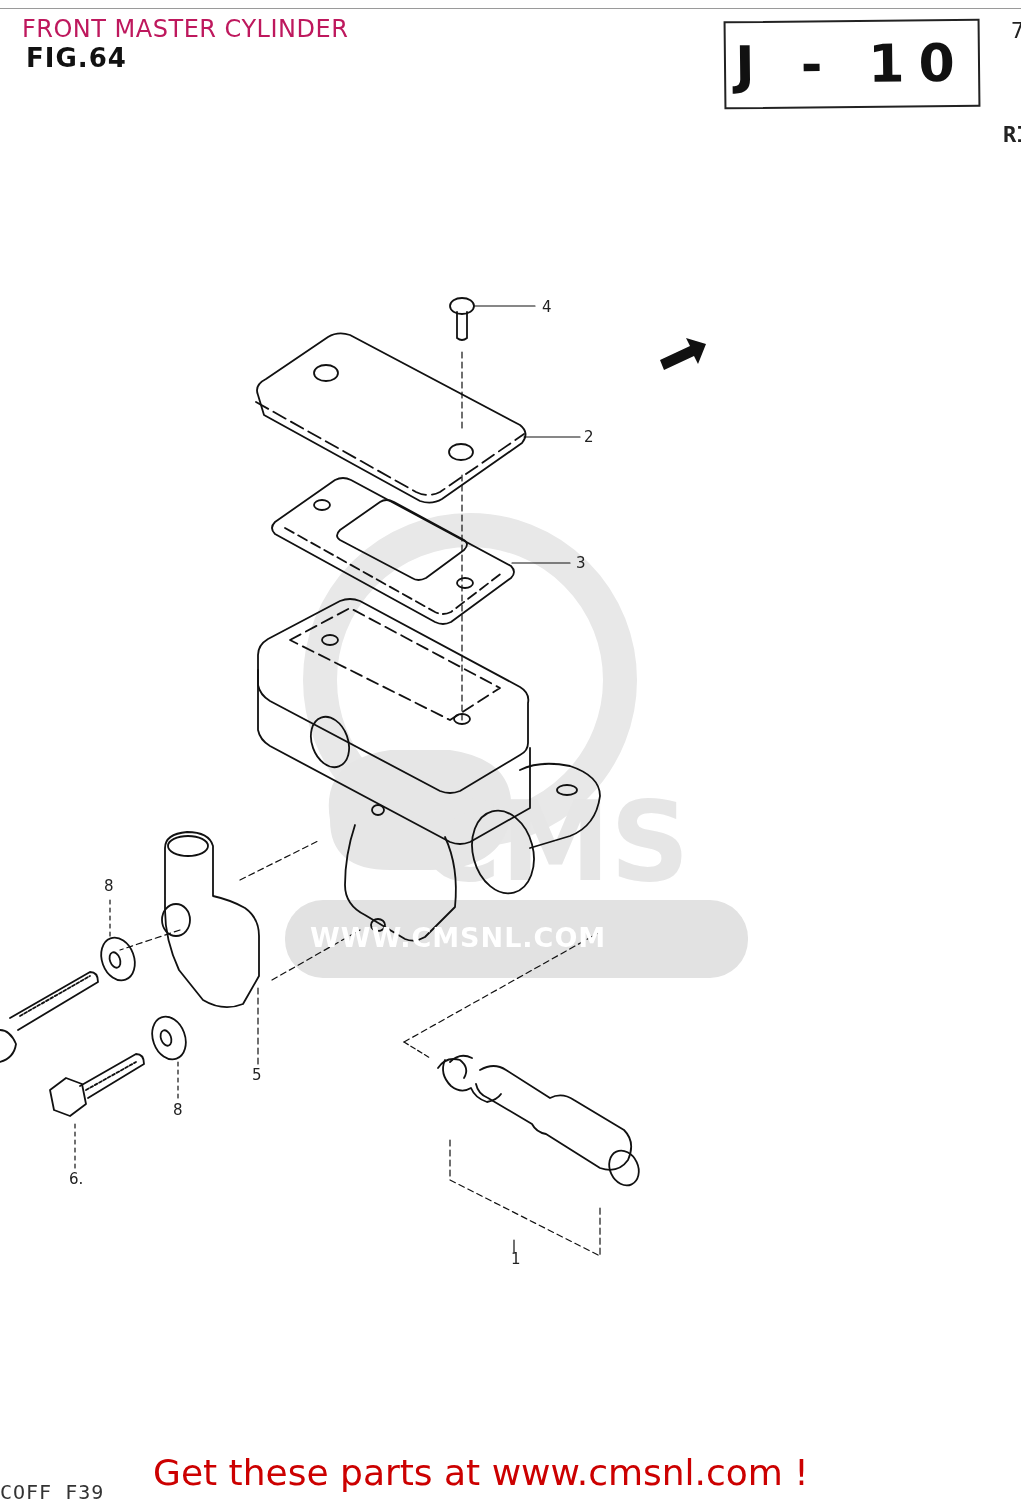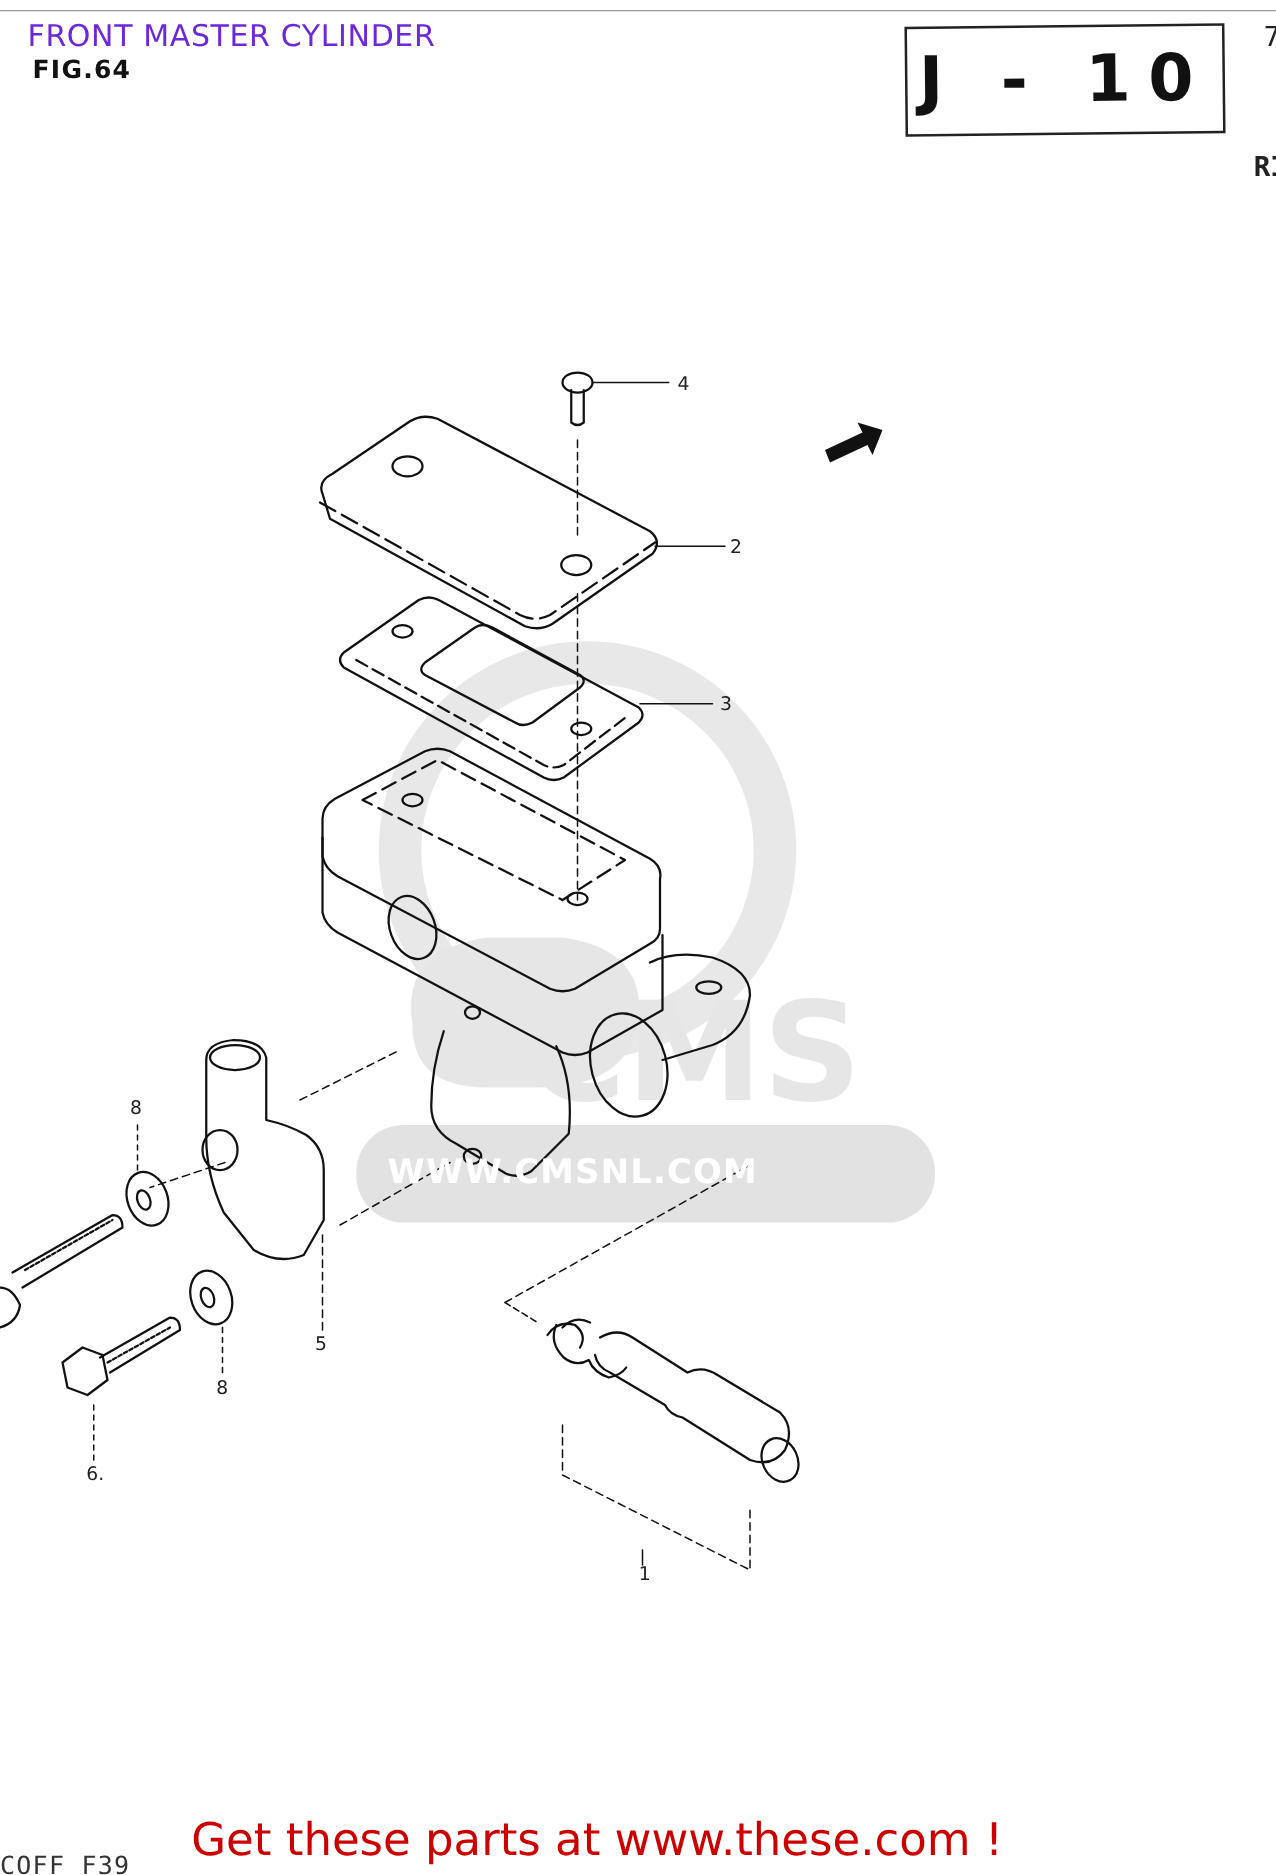--- a/index.html
+++ b/index.html
@@ -1,21 +1,21 @@
 <!DOCTYPE html>
 <html><head>
   <meta charset="utf-8">
   <style>
     html, body { margin: 0; padding: 0; background: #ffffff; }
     body { width: 1021px; height: 1500px; position: relative; overflow: hidden;
            font-family: "Liberation Sans", sans-serif; }
     .top-rule { position: absolute; left: 0; top: 8px; width: 1021px; height: 1px; background: #9a9a9a; }
-    .page-title { position: absolute; left: 22px; top: 15px; font-size: 24px; color: #6d28d9;
+    .page-title { position: absolute; left: 22px; top: 15px; font-size: 24px; color: #be185d;
                   letter-spacing: 0.5px; font-family: "DejaVu Sans", sans-serif; white-space: nowrap; }
-    .fig-label { position: absolute; left: 26px; top: 43px; font-size: 20px; font-weight: bold;
+    .fig-label { position: absolute; left: 26px; top: 43px; font-size: 26px; font-weight: bold;
                  color: #111; font-family: "DejaVu Sans", sans-serif; letter-spacing: 1px; }
     .section-box { position: absolute; left: 724px; top: 20px; width: 256px; height: 88px;
                    border: 2px solid #222; box-sizing: border-box; transform: rotate(-0.6deg); }
     .section-code { position: absolute; left: 0; right: 0; top: 12px; text-align: center;
                     font-size: 52px; font-weight: bold; color: #111;
                     font-family: "DejaVu Sans", sans-serif; letter-spacing: 14px; }
     .page-num { position: absolute; left: 1011px; top: 18px; font-size: 22px; color: #222;
                 font-family: "DejaVu Sans Mono", monospace; }
     .ri-text { position: absolute; left: 1003px; top: 122px; font-size: 22px; color: #222;
                font-family: "DejaVu Sans Mono", monospace; font-weight: bold; }
@@ -150,13 +150,13 @@
 <div class="callout" style="left:542px; top:298px;">4</div>
 <div class="callout" style="left:584px; top:428px;">2</div>
 <div class="callout" style="left:576px; top:554px;">3</div>
 <div class="callout" style="left:104px; top:877px;">8</div>
 <div class="callout" style="left:252px; top:1066px;">5</div>
 <div class="callout" style="left:173px; top:1101px;">8</div>
 <div class="callout" style="left:69px; top:1170px;">6.</div>
 <div class="callout" style="left:511px; top:1250px;">1</div>
 
 <div class="footer-code">COFF F39</div>
-<a class="cta-link">Get these parts at www.these.com !</a>
+<a class="cta-link">Get these parts at www.cmsnl.com !</a>
 
 </body></html>

